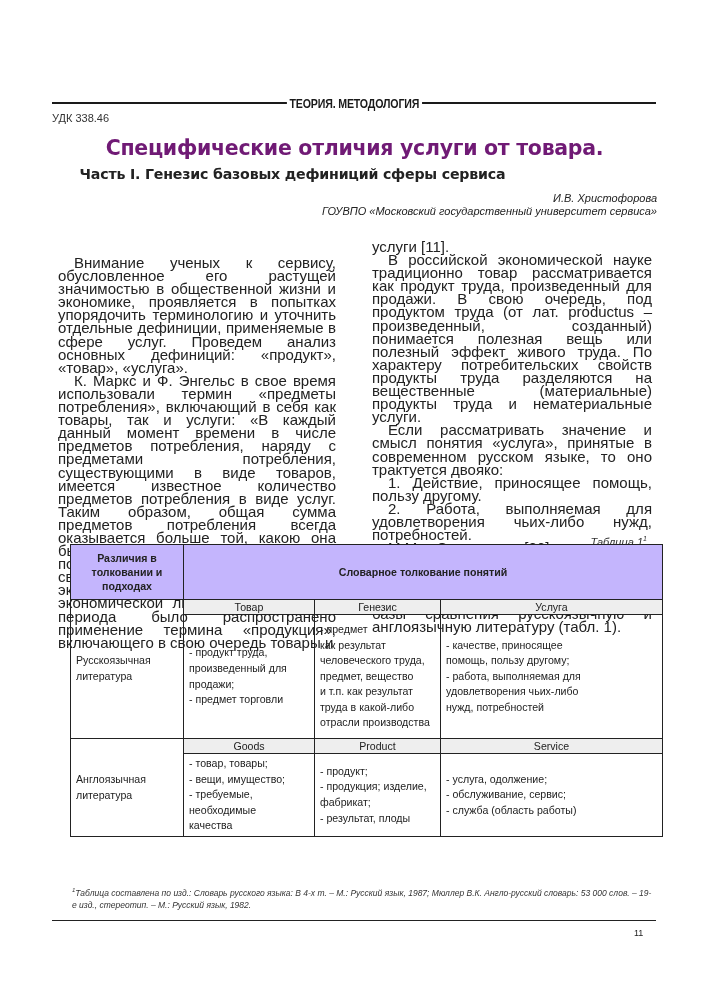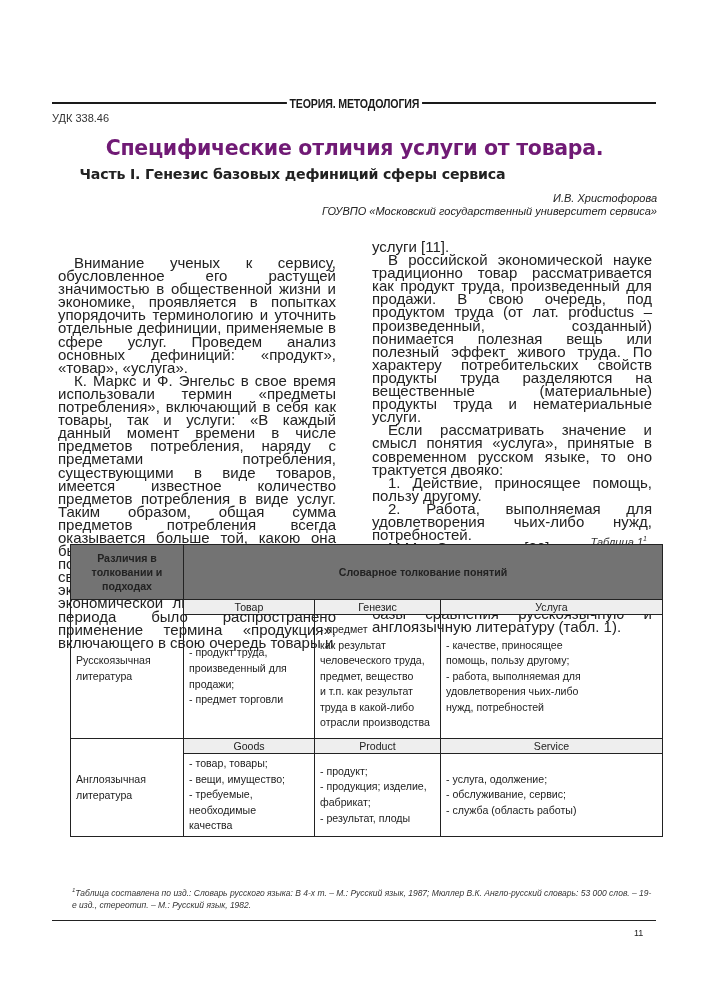--- a/index.html
+++ b/index.html
@@ -22,21 +22,21 @@
   .col p { margin: 0; text-indent: 16px; }
   .col p.noind { text-indent: 0; }
   .col-left { left: 58px; top: 240px; width: 278px; }
   .col-right { left: 372px; top: 224px; width: 280px; }
 
   .table-caption { right: 62px; top: 519px; font-style: italic; font-size: 11px; color: #333; }
   .table-caption sup { font-size: 7px; }
 
   table.t1 { position: absolute; left: 70px; top: 544px; width: 593px; border-collapse: collapse; font-size: 10.6px; color: #222; }
   table.t1 td { border: 1px solid #222; vertical-align: middle; padding: 0 5px; line-height: 15.6px; }
-  table.t1 .hdr { background: #737373; font-weight: bold; text-align: center; height: 54px; line-height: 14px; }
+  table.t1 .hdr { background: #c4b5fd; font-weight: bold; text-align: center; height: 54px; line-height: 14px; }
   table.t1 .sub { background: #eeeeee; text-align: center; height: 14px; line-height: 14px; padding: 0; }
   table.t1 .rowlabel { width: 102px; }
   table.t1 .c1 { width: 130px; }
   table.t1 .c2 { width: 125px; }
   table.t1 .dash { white-space: pre-line; }
 
   .footnote { left: 72px; top: 868px; width: 580px; font-style: italic; font-size: 8.5px; line-height: 12.5px; color: #333; }
   .footnote sup { font-size: 6px; }
 
   .bottom-rule { left: 52px; top: 904px; width: 604px; height: 1px; background: #222; }

